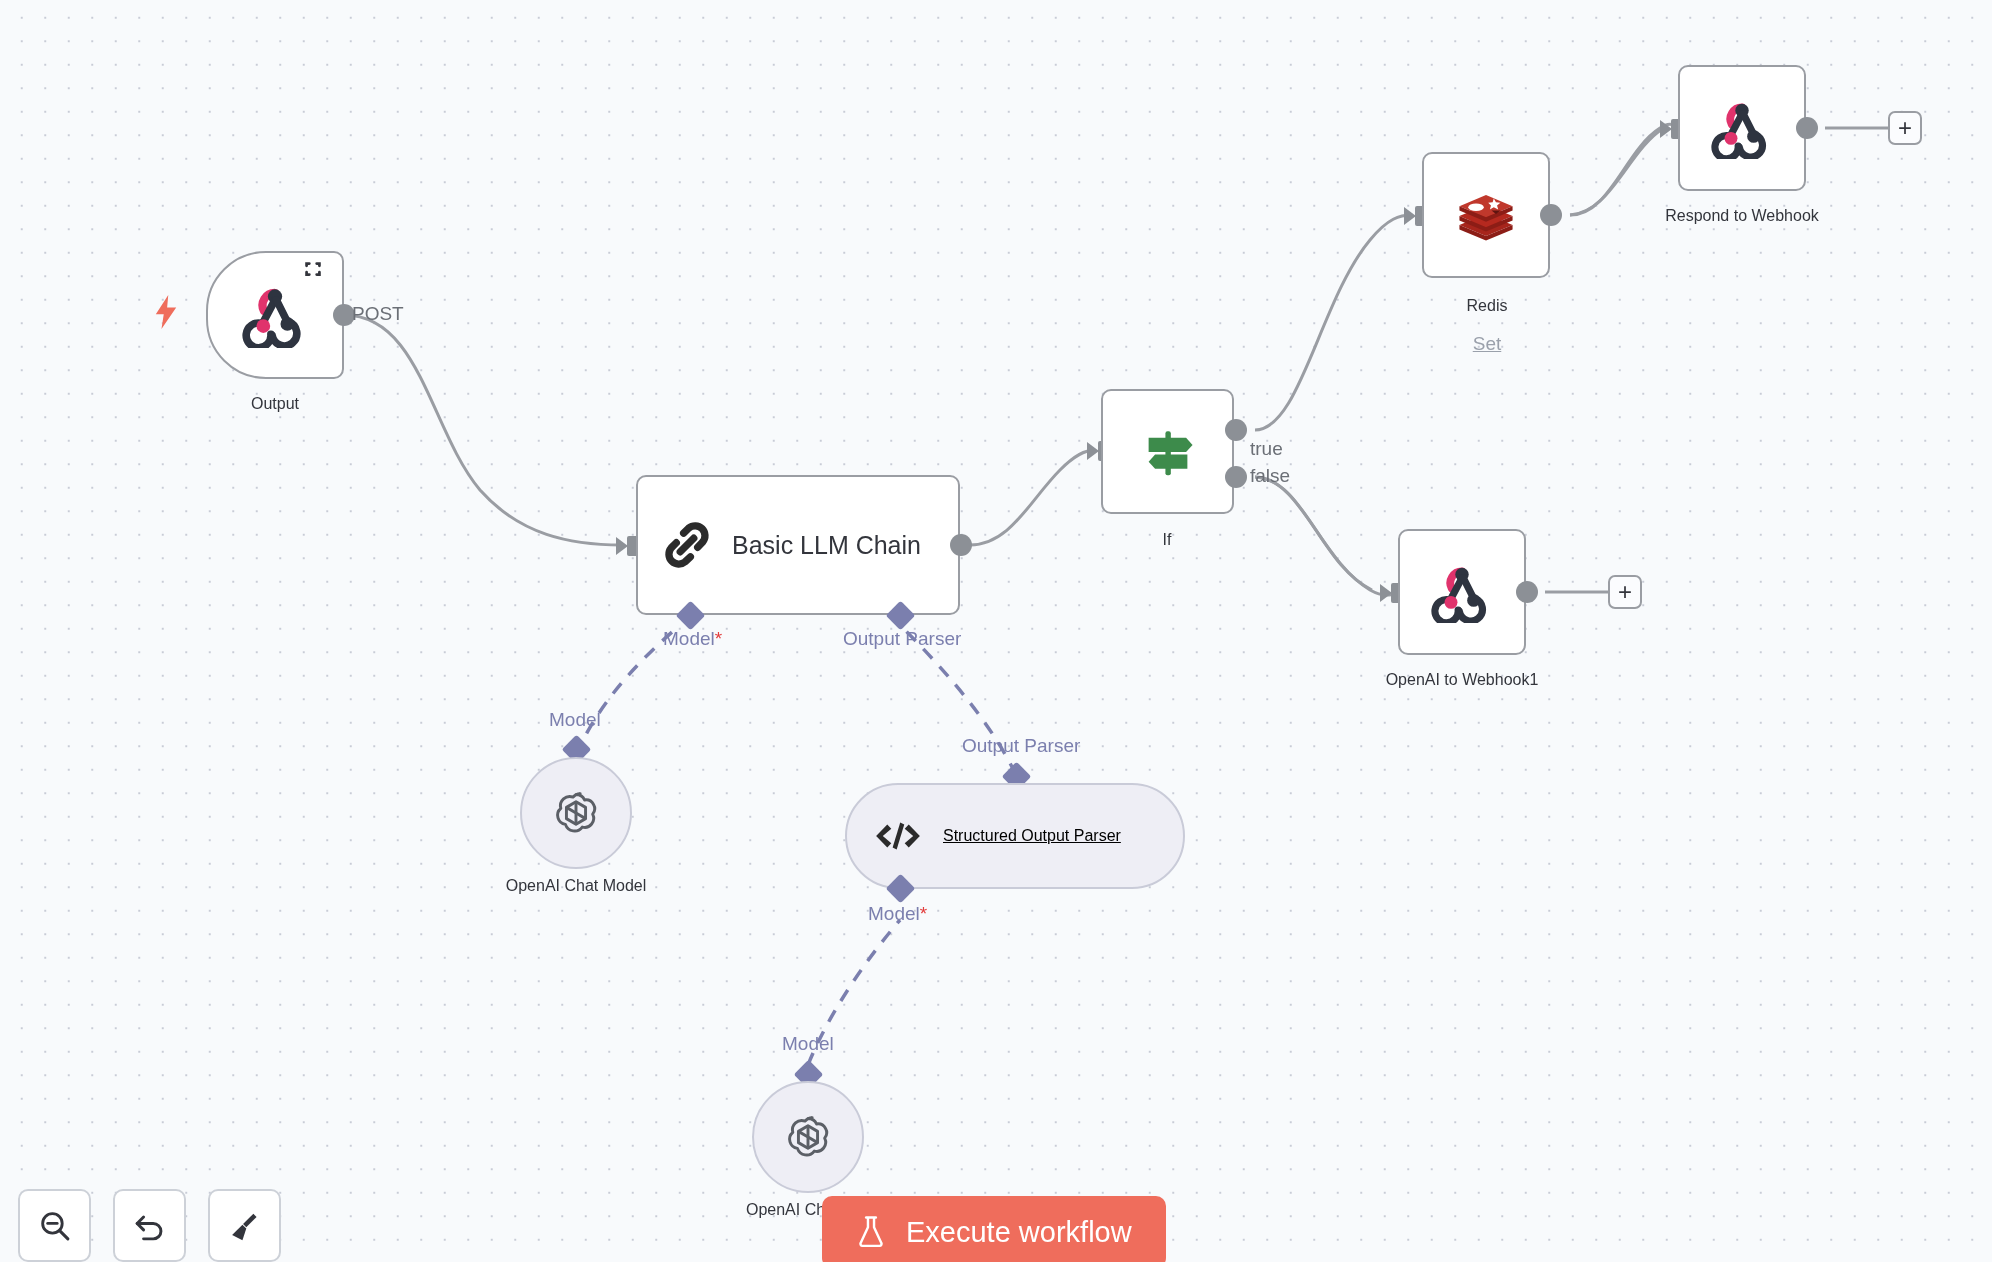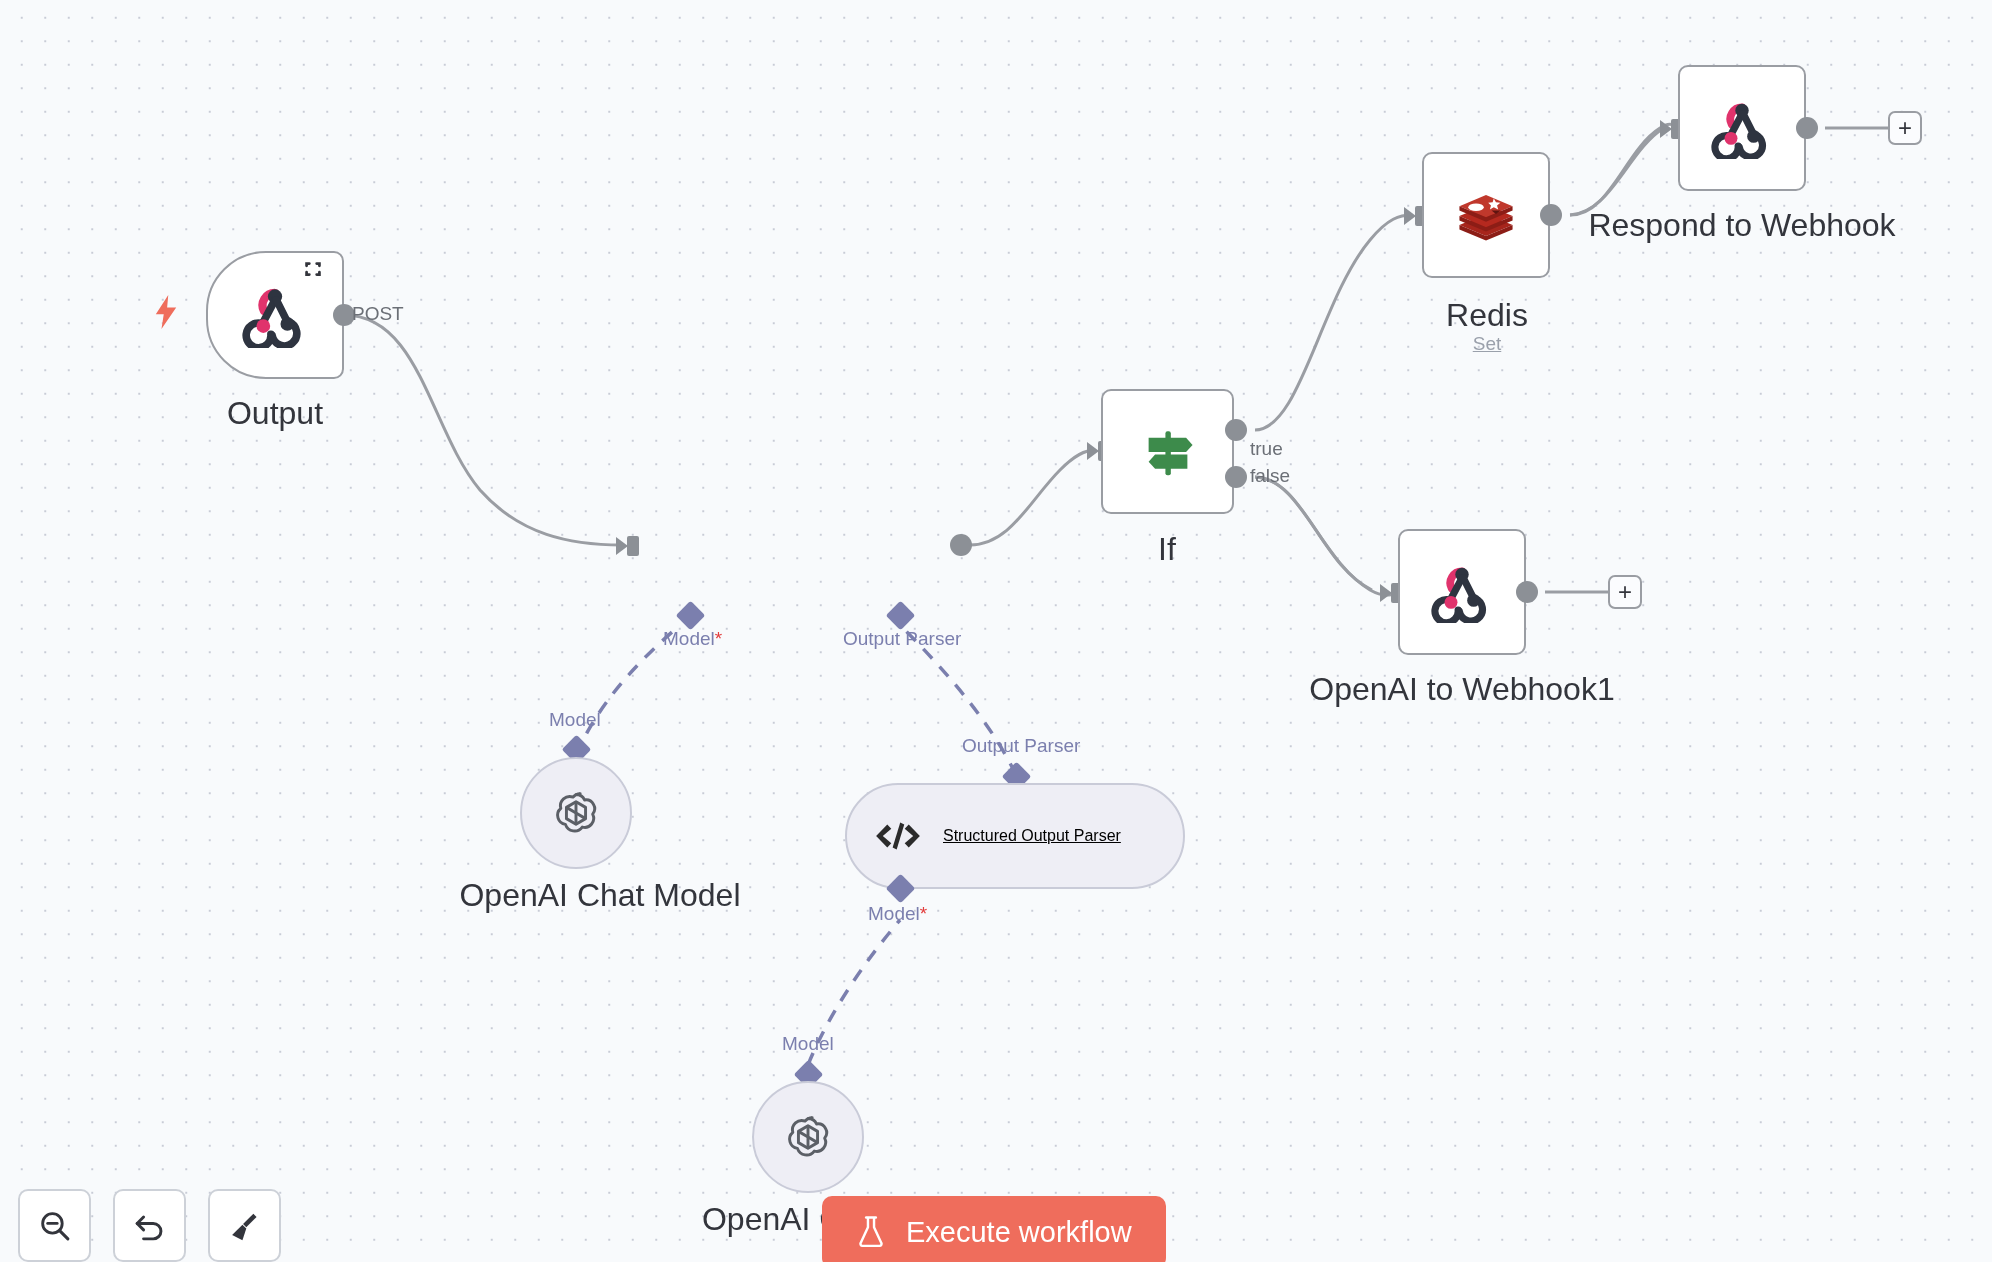--- a/index.html
+++ b/index.html
@@ -34,21 +34,21 @@
   }
   .node.trigger {
     border-top-left-radius: 60px;
     border-bottom-left-radius: 60px;
   }
   .node-label {
     position: absolute;
     left: 50%;
     transform: translateX(-50%);
     white-space: nowrap;
-    font-size: 32px;
+    font-size: 16px;
     color: #33353c;
     text-align: center;
   }
   .node-sublabel {
     position: absolute;
     left: 50%;
     transform: translateX(-50%);
     white-space: nowrap;
     font-size: 19px;
     color: #9aa0ab;
@@ -229,20 +229,30 @@
   </div>
   <div class="out-dot" style="left:333px; top:304px;"></div>
   <div class="port-label" style="left:352px; top:303px;">POST</div>
   <div class="node-label" style="left:275px; top:395px;">Output</div>
 
   <div class="in-arrow" style="left:616px; top:533px;">
     <svg width="30" height="26" viewBox="0 0 30 26">
       <path d="M0 4 L12 13 L0 22 Z" fill="#8c9096"></path>
       <rect x="11" y="3" width="12" height="20" rx="2" fill="#8c9096"></rect>
     </svg>
+  </div>
+  <div class="node node-wide" style="left:636px; top:475px; width:324px; height:140px;">
+    <svg width="54" height="54" viewBox="0 0 48 48">
+      <g fill="none" stroke="#2b2b2b" stroke-width="6.5" stroke-linecap="round">
+        <path d="M18 30 L30 18"></path>
+        <path d="M14.5 22 L10 26.5 a8.8 8.8 0 0 0 12.4 12.4 L27 34.5"></path>
+        <path d="M21 13.5 L25.5 9 a8.8 8.8 0 0 1 12.4 12.4 L33.5 26"></path>
+      </g>
+    </svg>
+    <div class="wtitle">Basic LLM Chain</div>
   </div>
   <div class="out-dot" style="left:950px; top:534px;"></div>
 
   <div class="diamond" style="left:680px; top:605px;"></div>
   <div class="diamond-label" style="left:663px; top:628px;">
     <span>Model</span><span class="req">*</span>
   </div>
   <div class="diamond" style="left:890px; top:605px;"></div>
   <div class="diamond-label" style="left:843px; top:628px;">Output Parser</div>
 
@@ -342,21 +352,21 @@
   <div class="subnode-circle" style="left:520px; top:757px; width:112px; height:112px;">
     <svg width="54" height="54" viewBox="0 0 48 48">
       <g fill="none" stroke="#5b5f66" stroke-width="2.6" stroke-linejoin="round">
         <path d="M24 7.5 c3.4 0 6.3 2 7.6 4.9 3.1 -0.5 6.3 0.9 7.9 3.8 1.7 2.9 1.3 6.4 -0.7 8.8 1.4 2.8 1.1 6.3 -0.9 8.8 -2 2.5 -5.3 3.5 -8.3 2.7 -1.9 2.5 -5 3.9 -8.2 3.4 -3.2 -0.5 -5.8 -2.8 -6.8 -5.8 -3.1 -0.5 -5.7 -2.8 -6.6 -5.8 -0.9 -3.1 0.1 -6.4 2.5 -8.4 -0.8 -3 0.1 -6.3 2.4 -8.4 2.3 -2.1 5.6 -2.7 8.5 -1.6 1.5 -1.9 3.8 -3.1 6.3 -3.1 Z"></path>
         <path d="M24 14 L32.5 19 V29 L24 34 L15.5 29 V19 Z"></path>
         <path d="M24 14 V24 L32.5 29"></path>
         <path d="M24 34 V24 L15.5 19"></path>
       </g>
     </svg>
   </div>
-  <div class="node-label" style="left:576px; top:877px;margin-left:24px;">OpenAI Chat Model</div>
+  <div class="node-label" style="left:576px; top:877px;">OpenAI Chat Model</div>
 
   <div class="diamond-label" style="left:962px; top:735px;">Output Parser</div>
   <div class="diamond" style="left:1006px; top:766px;"></div>
   <div class="subnode-pill" style="left:845px; top:783px; width:340px; height:106px;">
     <svg width="50" height="40" viewBox="0 0 56 40">
       <g fill="#2b2b2b">
         <path d="M16 7 L20.5 12 L11 20 L20.5 28 L16 33 L3.5 20 Z"></path>
         <path d="M40 7 L52.5 20 L40 33 L35.5 28 L45 20 L35.5 12 Z"></path>
         <path d="M30.5 5 L35 7 L26.5 35 L22 33 Z"></path>
       </g>

